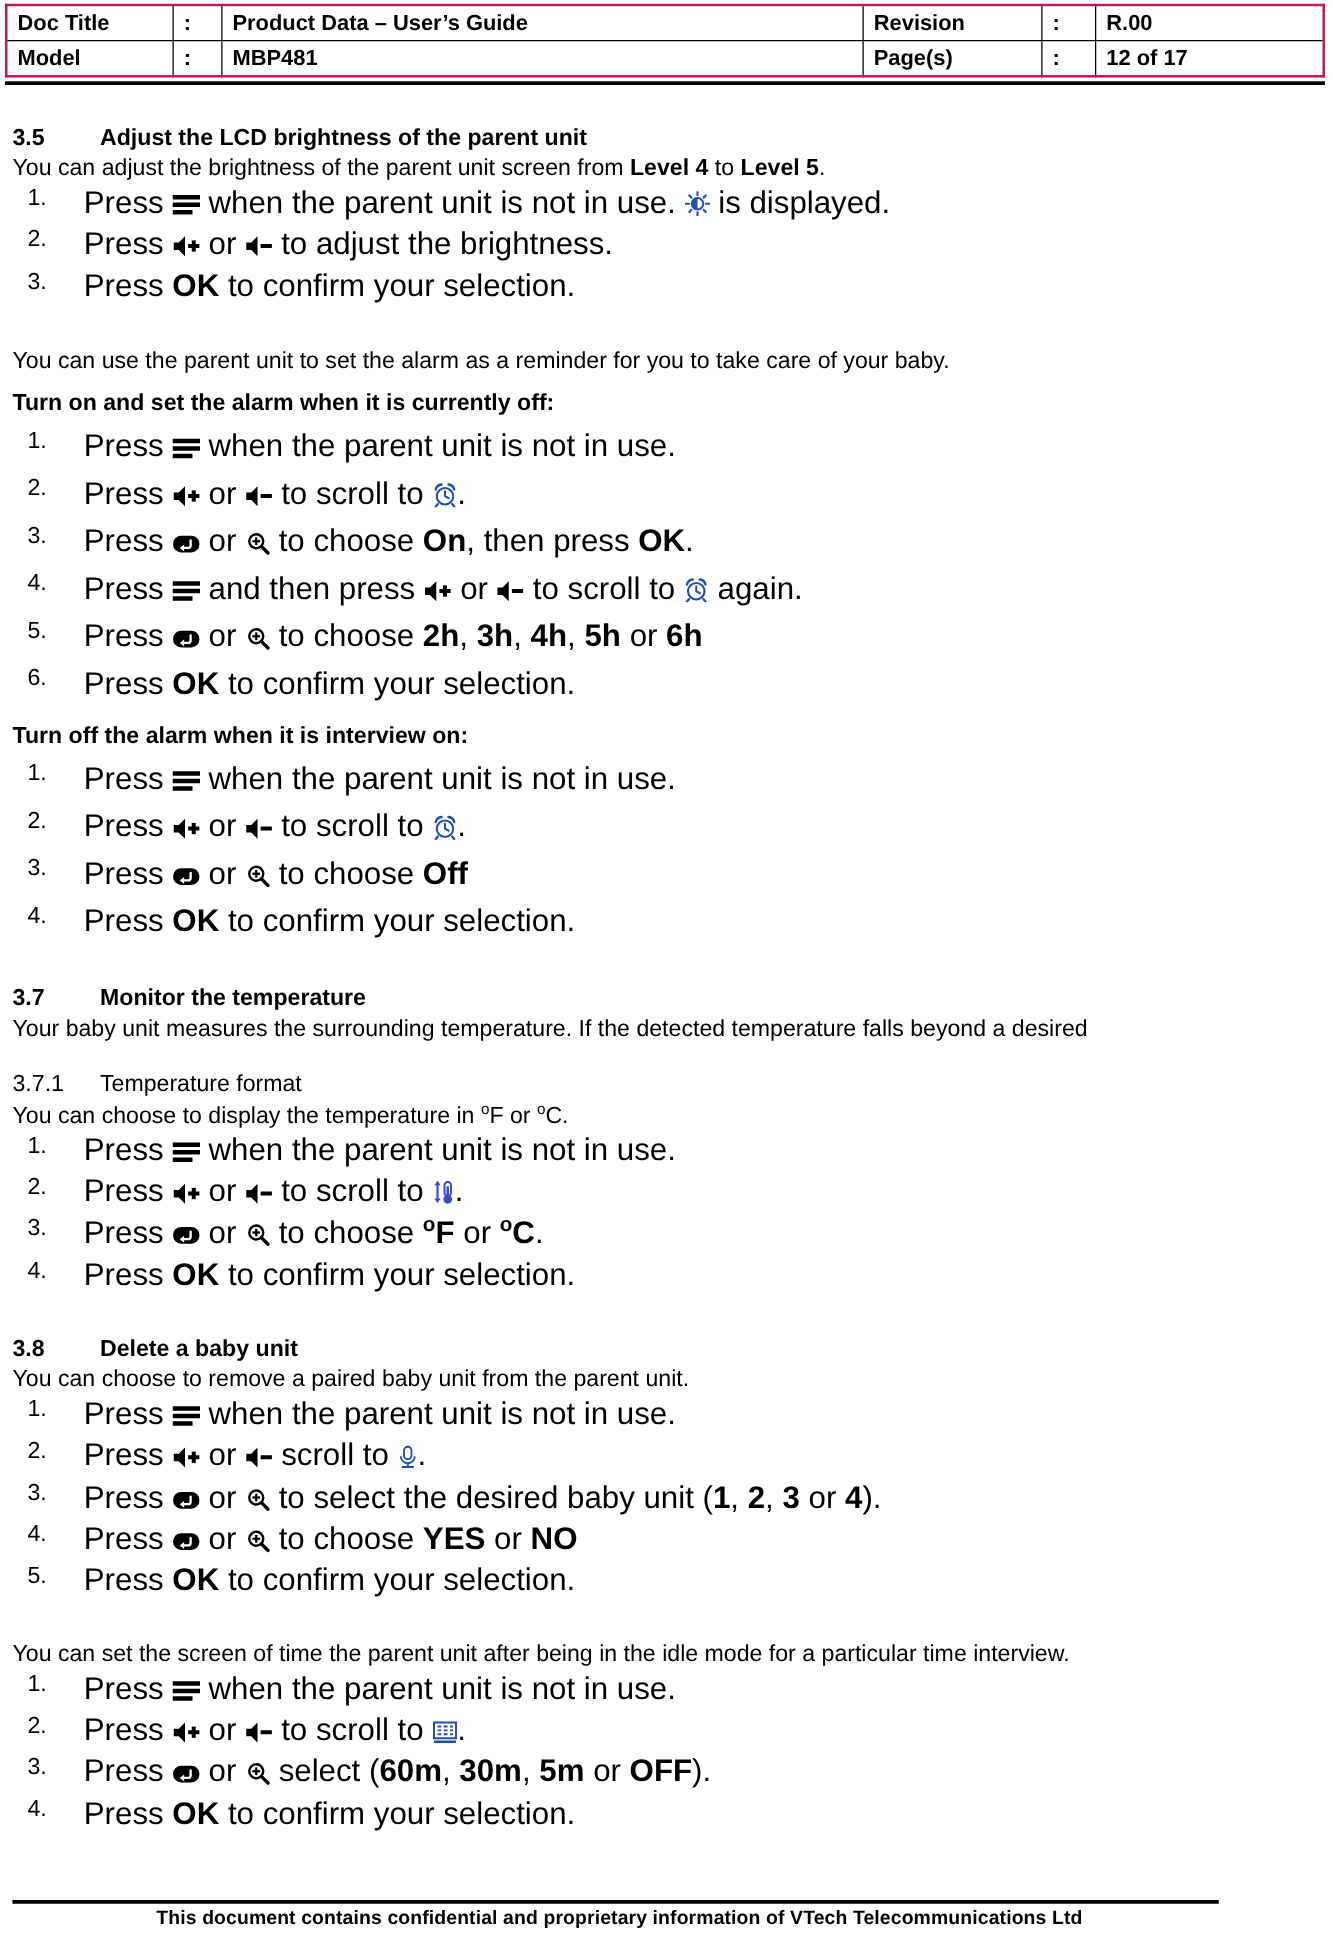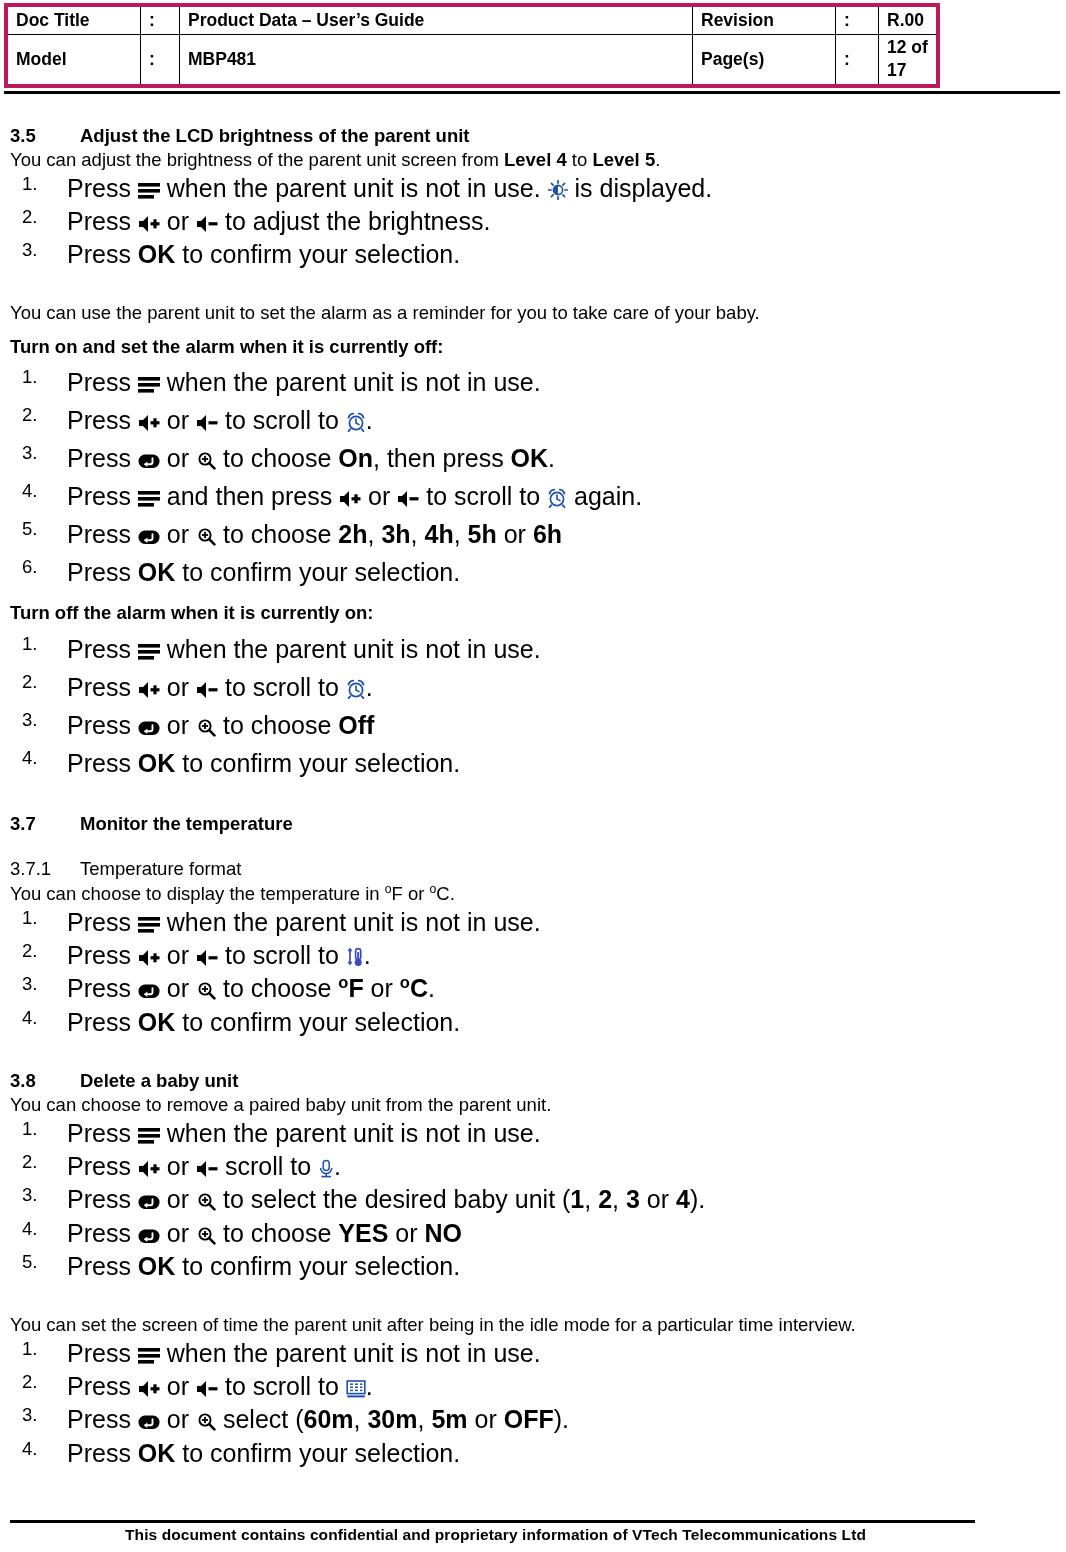--- a/index.html
+++ b/index.html
@@ -12,23 +12,23 @@
     height: 1552px;
     font-family: "Liberation Sans", sans-serif;
     color: #000000;
     position: relative;
     overflow: hidden;
   }
 
   
   .doc-header {
     margin: 3px 4px 0 4px;
-    border: 4px solid #be185d;
+    border: 2px solid #be185d;
     border-collapse: collapse;
-    width: 936px;
+    width: 1056px;
     table-layout: fixed;
   }
   .doc-header td {
     border: 1px solid #000;
     padding: 1px 4px 1px 8px;
     font-size: 17.5px;
     font-weight: bold;
     line-height: 1.33;
     vertical-align: middle;
     height: 25px;
@@ -324,21 +324,21 @@
           </svg></span><span> again.</span></li>
     <li><span>Press </span><span class="ico"><svg width="22" height="18" viewBox="0 0 22 18">
             <use href="#g-back"></use>
           </svg></span><span> or </span><span class="ico"><svg width="20" height="19" viewBox="0 0 20 19">
             <use href="#g-zoomin"></use>
           </svg></span><span> to choose </span><b>2h</b><span>, </span><b>3h</b><span>, </span><b>4h</b><span>, </span><b>5h</b><span> or </span><b>6h</b></li>
     <li><span>Press </span><b>OK</b><span> to confirm your selection.</span></li>
   </ol>
 
   <div class="spacer-sm"></div>
-  <h4 class="bold-lead">Turn off the alarm when it is currently on:</h4>
+  <h4 class="bold-lead">Turn off the alarm when it is interview on:</h4>
   <div style="height:4px"></div>
 
   <ol class="steps">
     <li><span>Press </span><span class="ico"><svg width="22" height="18" viewBox="0 0 22 18">
             <use href="#g-menu"></use>
           </svg></span><span> when the parent unit is not in use.</span></li>
     <li><span>Press </span><span class="ico"><svg width="22" height="18" viewBox="0 0 22 18">
             <use href="#g-volup"></use>
           </svg></span><span> or </span><span class="ico"><svg width="22" height="18" viewBox="0 0 22 18">
             <use href="#g-voldown"></use>
@@ -349,20 +349,21 @@
             <use href="#g-back"></use>
           </svg></span><span> or </span><span class="ico"><svg width="20" height="19" viewBox="0 0 20 19">
             <use href="#g-zoomin"></use>
           </svg></span><span> to choose </span><b>Off</b></li>
     <li><span>Press </span><b>OK</b><span> to confirm your selection.</span></li>
   </ol>
 
   <div class="spacer-lg"></div>
 
   <h2 class="sec"><span class="num">3.7</span><span>Monitor the temperature</span></h2>
+  <p class="para">Your baby unit measures the surrounding temperature. If the detected temperature falls beyond a desired</p>
 
   <div class="spacer-md"></div>
 
   <h3 class="subsec"><span class="num">3.7.1</span><span>Temperature format</span></h3>
   <p class="para"><span>You can choose to display the temperature in </span><sup class="deg">o</sup><span>F or </span><sup class="deg">o</sup><span>C.</span></p>
 
   <ol class="steps tight">
     <li><span>Press </span><span class="ico"><svg width="22" height="18" viewBox="0 0 22 18">
             <use href="#g-menu"></use>
           </svg></span><span> when the parent unit is not in use.</span></li>

